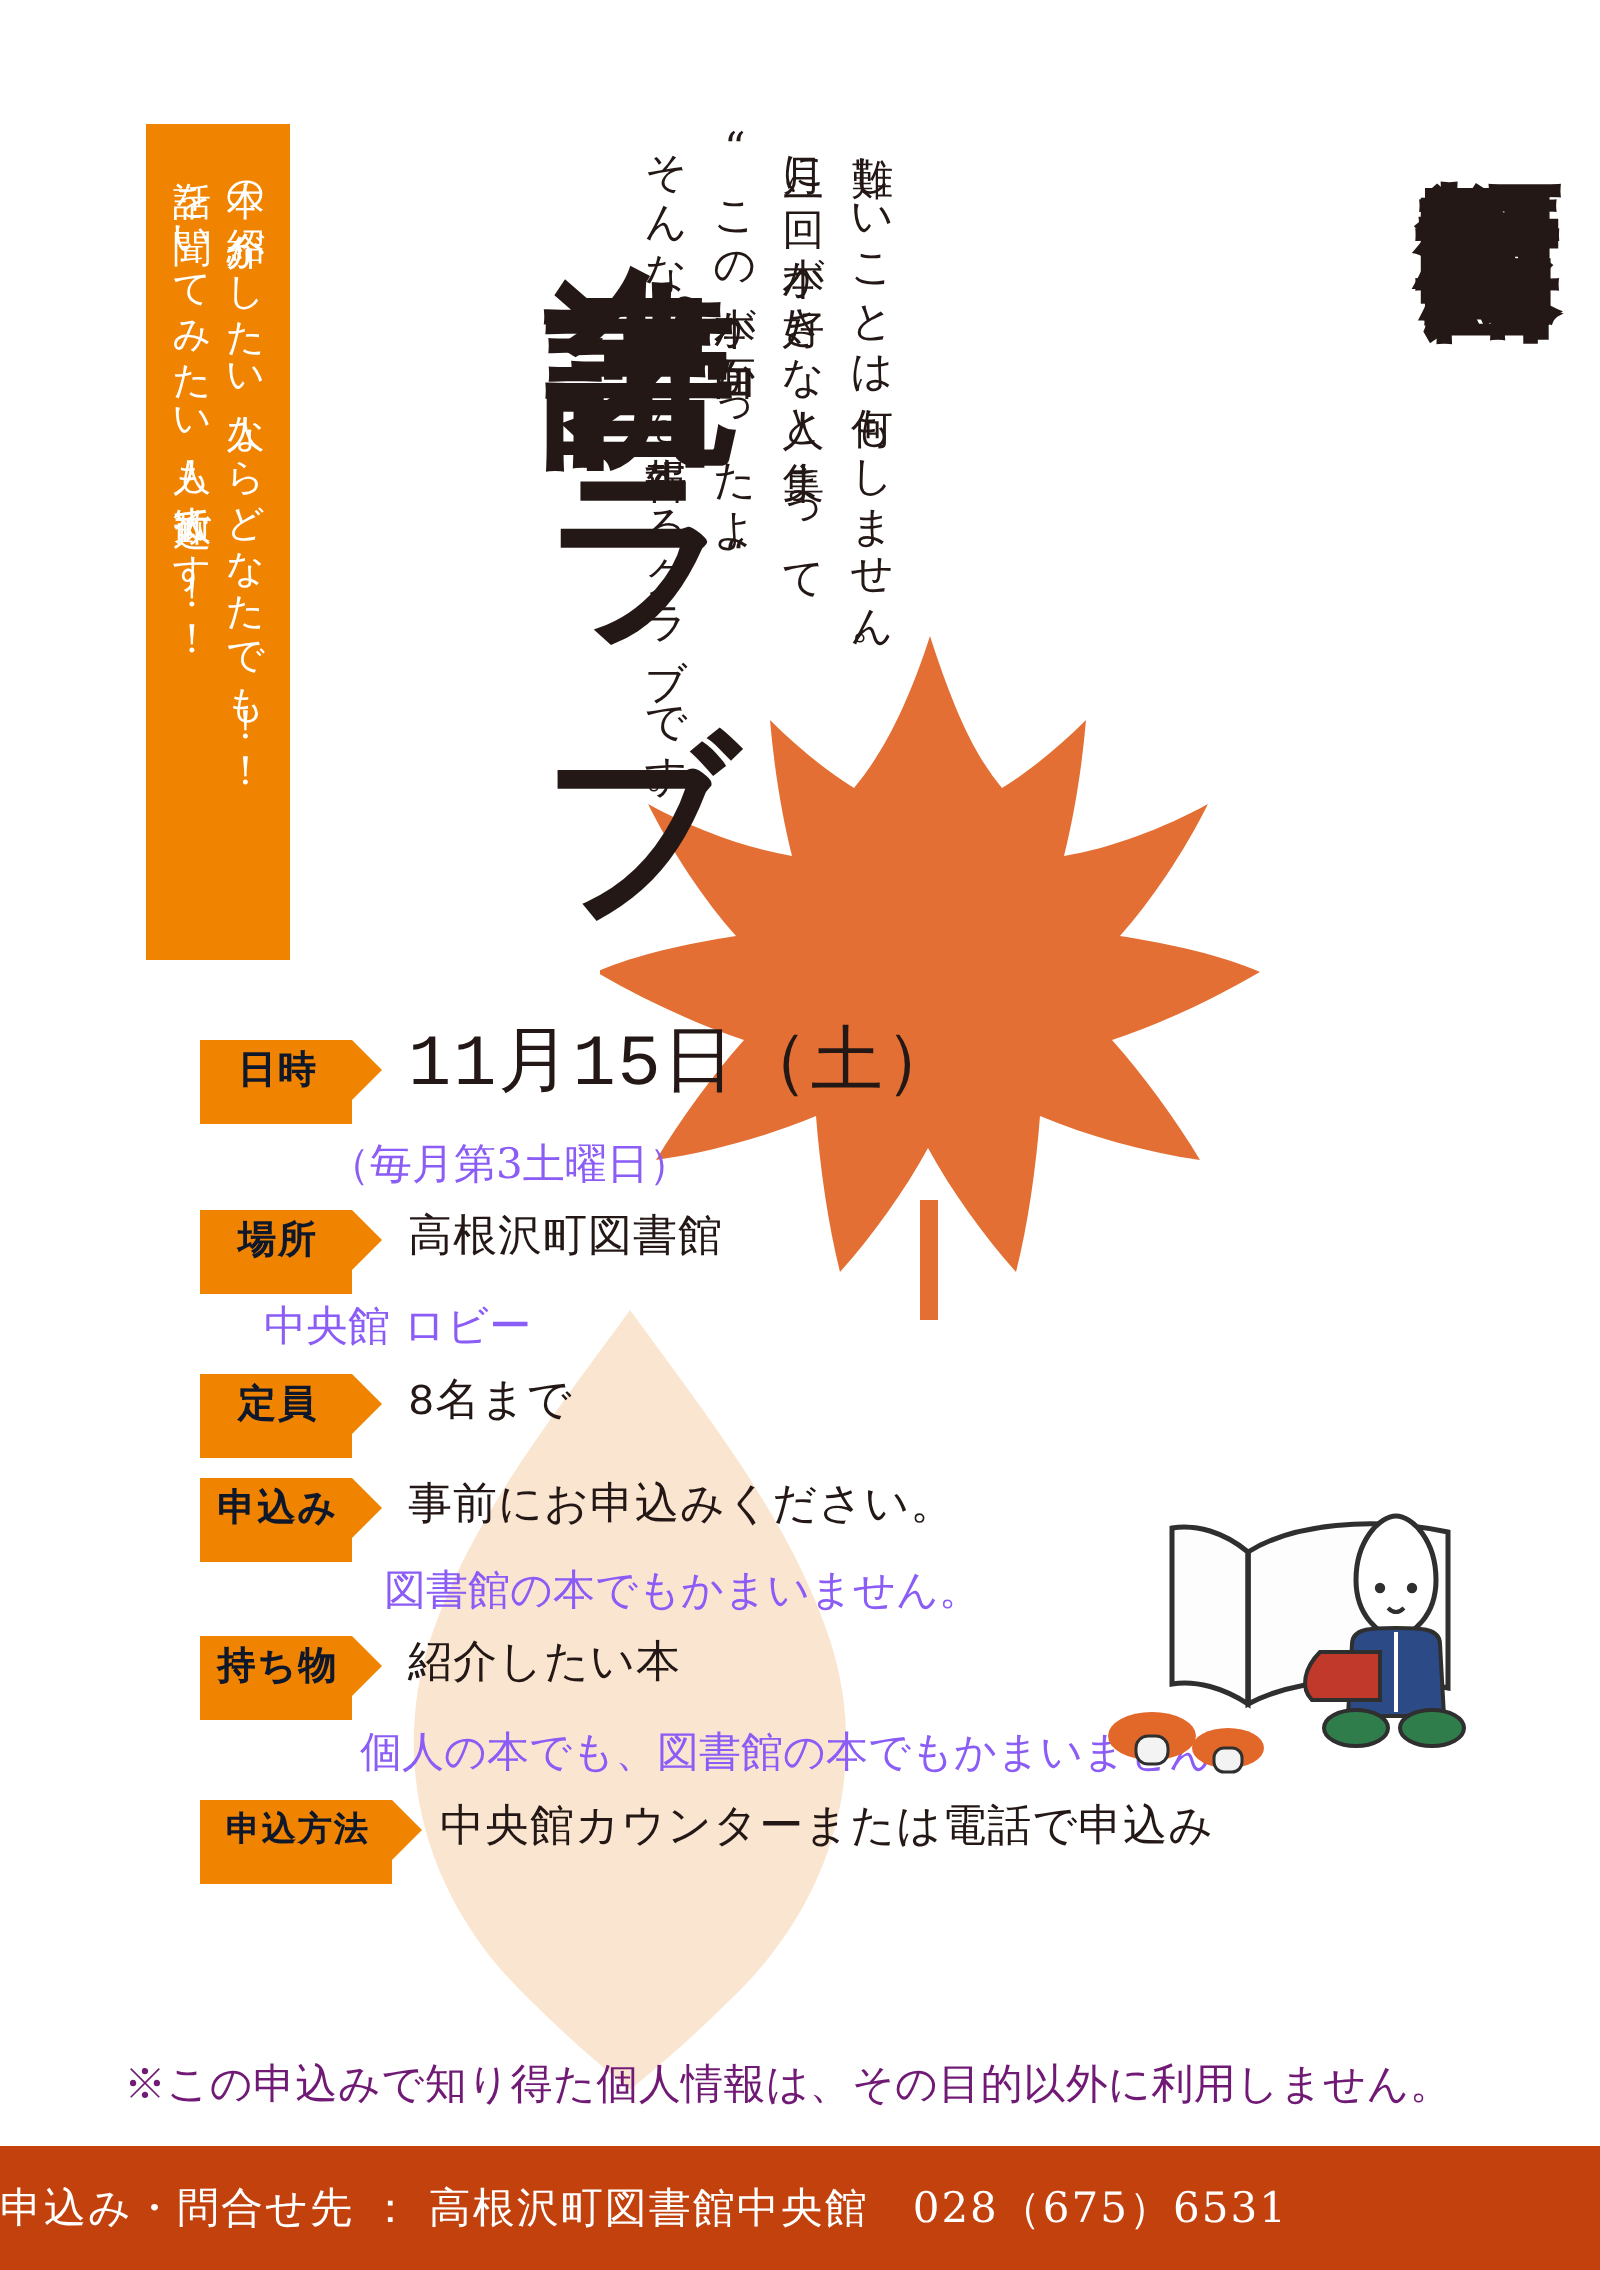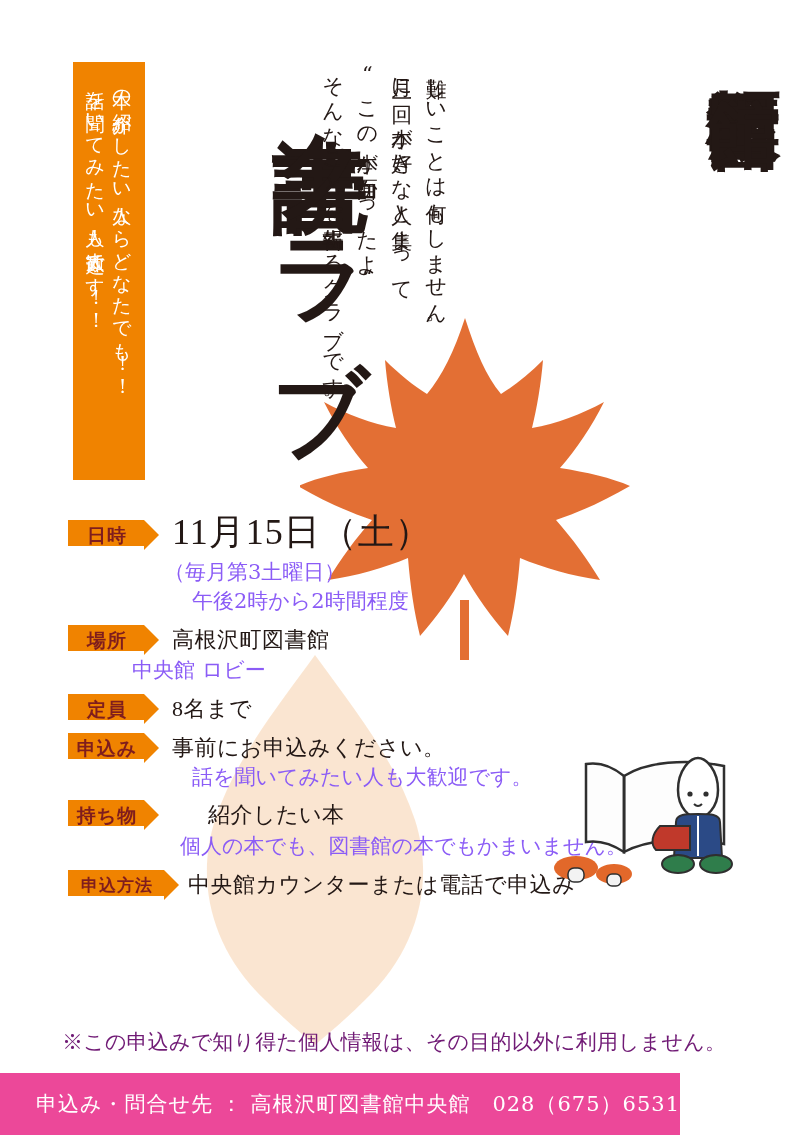--- a/index.html
+++ b/index.html
@@ -133,49 +133,50 @@
     z-index: 6;
   }
   .row {
     display: flex;
     align-items: flex-start;
     margin-bottom: 6px;
   }
   .tag {
     position: relative;
     background: #f08300;
-    color: #7f1d1d;
+    color: #0f172a;
     font-family: "DejaVu Serif", "Liberation Serif", serif;
     font-weight: bold;
     font-size: 19px;
     letter-spacing: 1px;
     padding: 3px 6px 4px 8px;
     min-width: 76px;
     text-align: center;
     box-sizing: border-box;
-    height: 26px;
+    height: 42px;
     line-height: 24px;
     flex: 0 0 auto;
     white-space: nowrap;
+    margin-left: 32px;
   }
   .tag::after {
     content: "";
     position: absolute;
     right: -15px;
     top: 0;
     width: 0;
     height: 0;
     border-top: 15px solid transparent;
     border-bottom: 15px solid transparent;
     border-left: 15px solid #f08300;
   }
   .tag.wide { min-width: 96px; font-size: 17px; }
   .rowtext {
     margin-left: 28px;
-    font-family: Liberation Serif, serif;
+    font-family: Liberation Mono, monospace;
     color: #231815;
   }
   .t-big {
     font-size: 36px;
     line-height: 1.05;
     letter-spacing: 1px;
     margin-top: -6px;
   }
   .t-med {
     font-size: 22px;
@@ -202,26 +203,26 @@
     letter-spacing: 0.2px;
     color: #701a75;
     z-index: 6;
   }
 
   
   .footer {
     position: absolute;
     left: 0;
     bottom: 0;
-    width: 680px;
+    width: 800px;
     height: 62px;
-    background: #ec4899;
+    background: #c2410c;
     display: flex;
     align-items: center;
-    justify-content: flex-end;
+    justify-content: flex-start;
     z-index: 7;
   }
   .footer-text {
     color: #ffffff;
     font-family: "DejaVu Serif", "Liberation Serif", serif;
     font-size: 21px;
     letter-spacing: 1px;
     white-space: nowrap;
   }
 
@@ -269,40 +270,39 @@
     <div class="nline">話を聞いてみたい人も大歓迎です!!</div>
   </div>
 
   <div class="details">
 
     <div class="row">
       <div class="tag">日時</div>
       <div class="rowtext t-big">11月15日（土）</div>
     </div>
     <div class="sub-lines">（毎月第3土曜日）</div>
-    <div class="sub-lines indent2" style="margin-top:-8px;">午後2時から2時間程度</div>
 
     <div class="row">
       <div class="tag">場所</div>
       <div class="rowtext t-med">高根沢町図書館</div>
     </div>
     <div class="sub-lines" style="margin-left:64px;margin-top:-4px;">中央館 ロビー</div>
 
     <div class="row">
       <div class="tag">定員</div>
       <div class="rowtext t-med">8名まで</div>
     </div>
 
     <div class="row" style="margin-top:10px;">
       <div class="tag">申込み</div>
       <div class="rowtext t-med">事前にお申込みください。</div>
     </div>
-    <div class="sub-lines indent2" style="margin-top:-6px;">話を聞いてみたい人も大歓迎です。</div>
-
-    <div class="row" style="margin-top:8px;gap:36px;">
+    <div class="sub-lines indent2" style="margin-top:-6px;">図書館の本でもかまいません。</div>
+
+    <div class="row" style="margin-top:8px;">
       <div class="tag">持ち物</div>
       <div class="rowtext t-med">紹介したい本</div>
     </div>
     <div class="sub-lines indent2" style="margin-left:112px;margin-top:-4px;">個人の本でも、図書館の本でもかまいません。</div>
 
     <div class="row" style="margin-top:8px;">
       <div class="tag wide">申込方法</div>
       <div class="rowtext t-med" style="margin-left:24px;">中央館カウンターまたは電話で申込み</div>
     </div>
 

